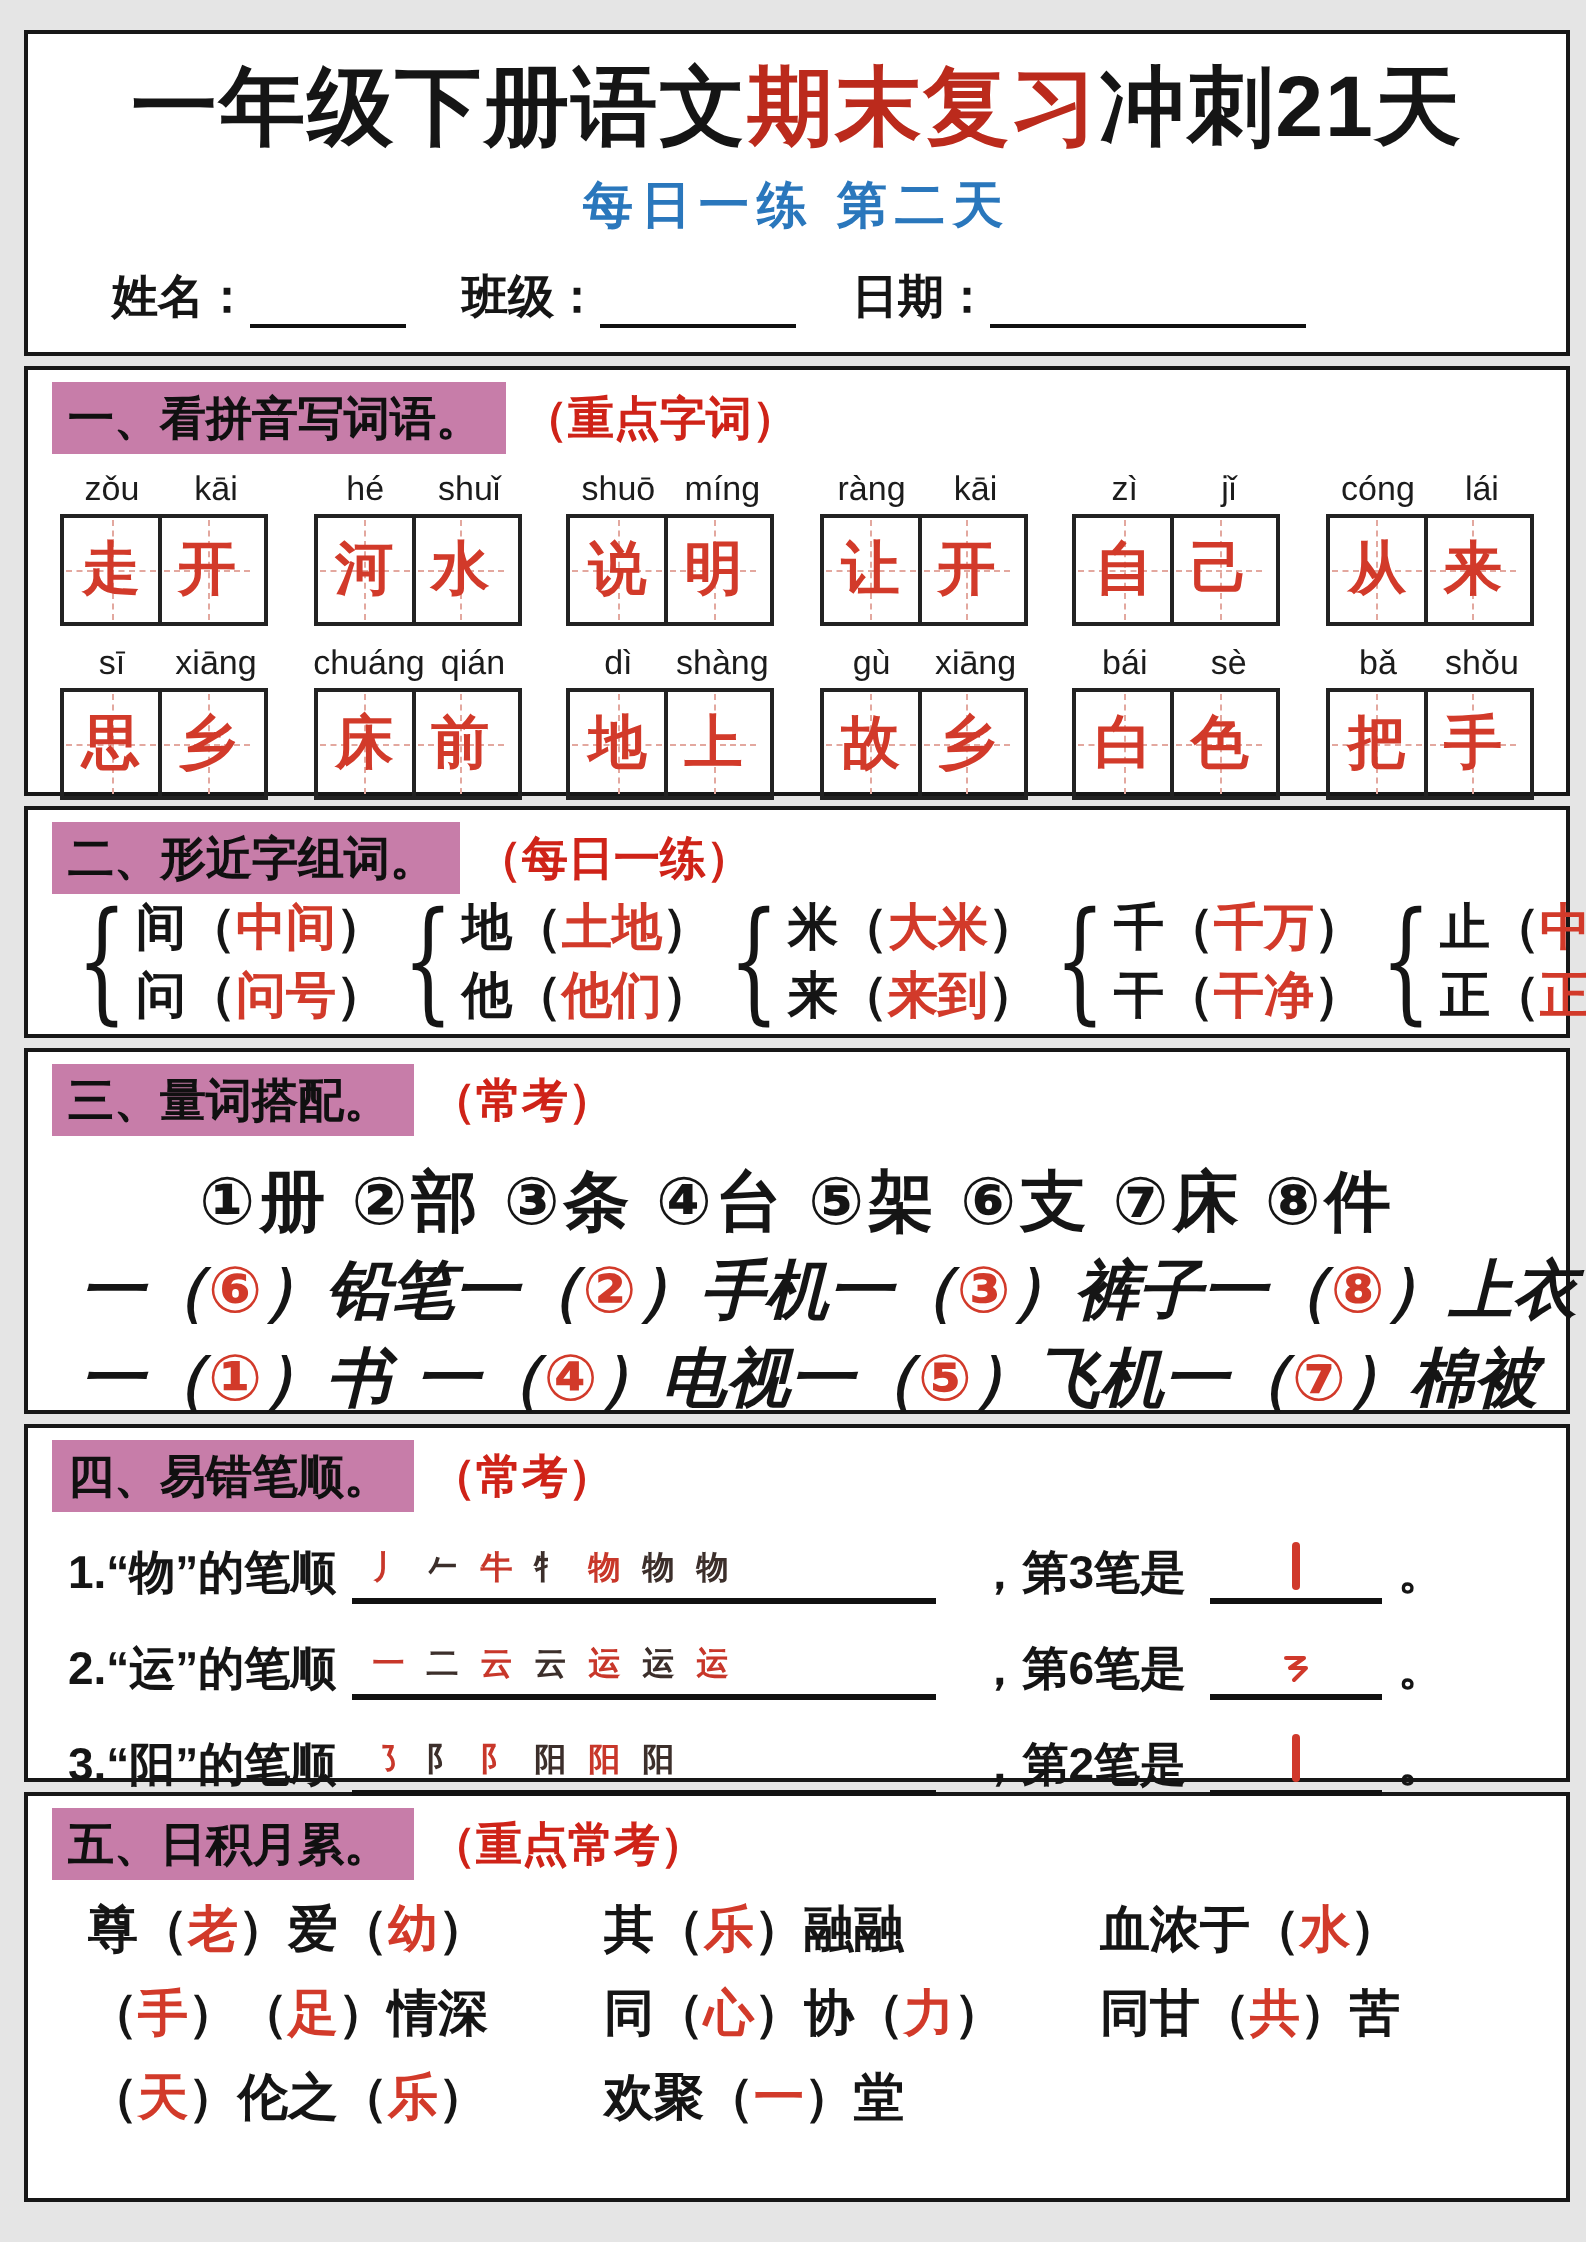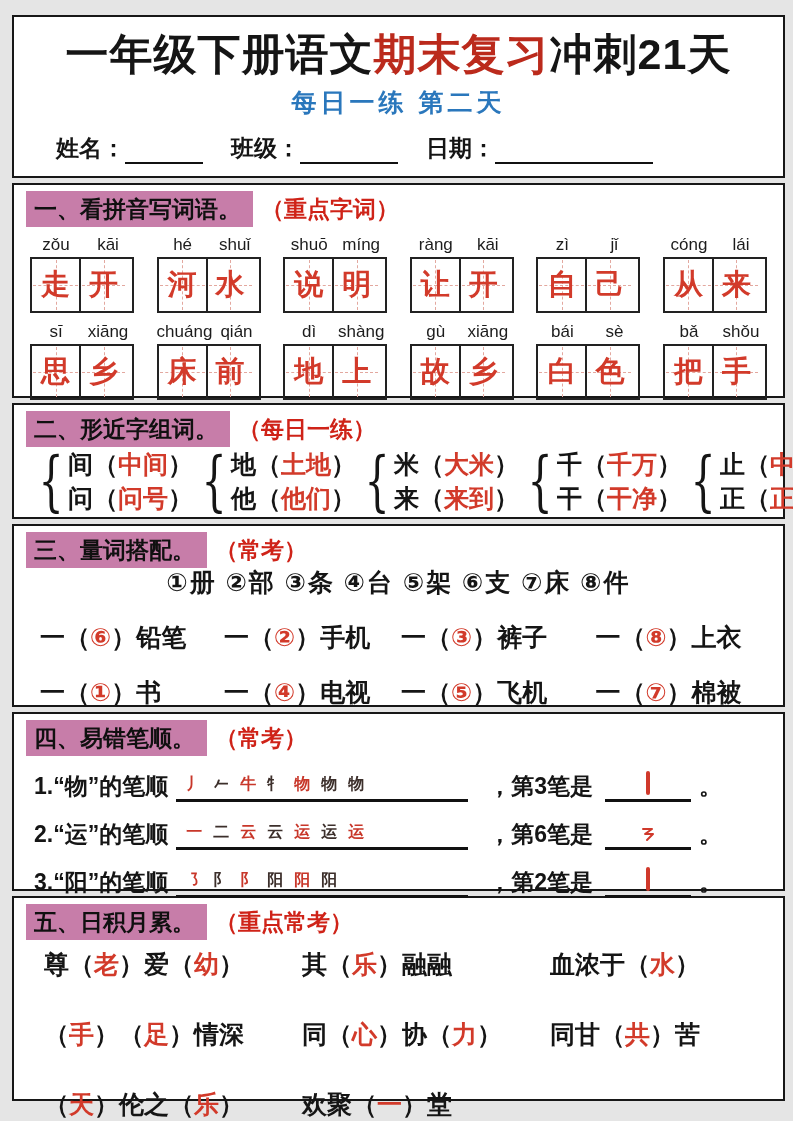--- a/index.html
+++ b/index.html
@@ -47,37 +47,37 @@
   
   .sec2{height:116px;}
   .groups{display:flex;justify-content:space-between;padding:2px 16px 0 16px;}
   .group{display:flex;align-items:center;}
   .brace{font-size:66px;font-weight:400;line-height:0.95;transform:scaleX(0.6);font-family:"DejaVu Serif",serif;margin-right:-4px;}
   .pair{font-size:25px;line-height:34px;white-space:nowrap;font-weight:600;}
   .red{color:var(--hand);font-weight:700;}
 
   
   .sec3{height:183px;}
-  .options{text-align:center;font-size:25px;font-weight:700;letter-spacing:2px;}
-  .mw-row{display:grid;grid-template-columns:1.06fr 1.02fr 1.12fr 1fr;padding:0 14px 0 26px;font-size:25px;font-weight:600;margin-top:22px;white-space:nowrap;}
+  .options{text-align:center;font-size:33px;font-weight:700;margin-top:13px;letter-spacing:2px;}
+  .mw-row{display:grid;grid-template-columns:1.06fr 1.02fr 1.12fr 1fr;padding:0 14px 0 26px;font-size:32px;font-weight:600;white-space:nowrap;font-style:italic;}
 
   
   .sec4{height:179px;}
   .bs-row{display:flex;align-items:flex-end;margin:14px 0 0 20px;font-size:23px;font-weight:700;}
   .bs-label{white-space:nowrap;}
   .bs-seq{width:292px;border-bottom:3px solid #111;height:28px;display:flex;align-items:flex-end;gap:11px;margin-left:8px;padding:0 6px 4px 10px;font-size:16px;font-weight:600;}
   .sr{color:#c8372a;} .sb{color:#3c2f2b;}
   .bs-tail{margin-left:20px;white-space:nowrap;}
   .bs-ans{width:86px;border-bottom:3px solid #111;height:34px;display:flex;justify-content:center;align-items:flex-end;margin-left:12px;padding-bottom:4px;}
   .bs-end{margin-left:8px;}
   .vstroke{width:4px;height:24px;background:#d0392b;border-radius:2px;}
 
   
   .sec5{height:205px;}
-  .idiom-grid{display:grid;grid-template-columns:258px 248px auto;padding:10px 0 0 30px;row-gap:37px;font-size:25px;font-weight:600;white-space:nowrap;}
+  .idiom-grid{display:grid;grid-template-columns:258px 248px auto;padding:10px 0 0 30px;row-gap:9px;font-size:25px;font-weight:600;white-space:nowrap;}
 </style>
 </head>
 <body>
 
 <div class="page">
 
   <div class="box header-box">
     <div class="title"><span class="t-black">一年级下册语文</span><span class="t-red">期末复习</span><span class="t-black">冲刺21天</span></div>
     <div class="subtitle">每日一练 第二天</div>
     <div class="name-row">

